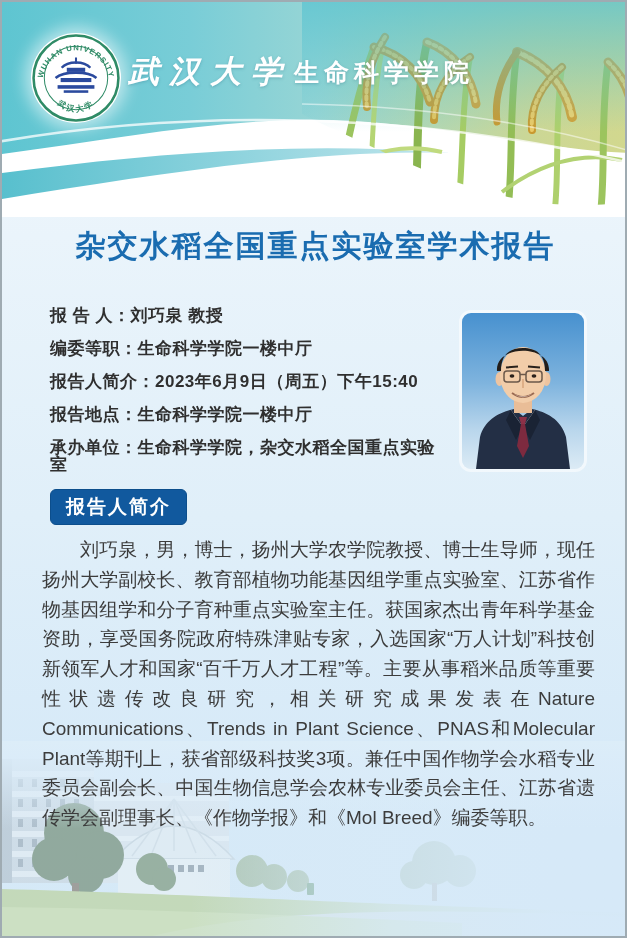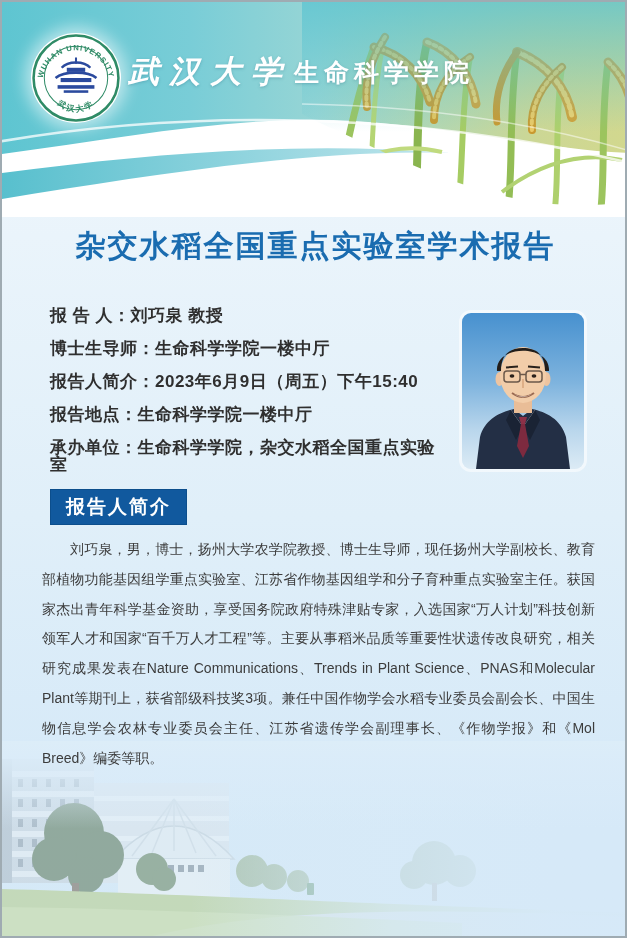--- a/index.html
+++ b/index.html
@@ -32,27 +32,27 @@
   .info{position:absolute;top:305px;left:48px;width:400px;z-index:3;}
   .info-row{margin-bottom:16px;font-size:17px;font-weight:700;color:#333333;letter-spacing:.5px;line-height:17px;}
   .info-label{color:#2f2f2f;}
   .info-value{color:#2f2f2f;margin-top:24px;}
   .photo{
     position:absolute;top:311px;left:460px;width:122px;height:156px;z-index:3;
     border-radius:9px;overflow:hidden;box-shadow:0 0 0 3px rgba(255,255,255,.55);
   }
   .badge{
     position:absolute;top:487px;left:48px;z-index:3;
-    background:#11599e;border:1px solid #0c4e8c;border-radius:0;
+    background:#11599e;border:1px solid #0c4e8c;border-radius:6px;
     color:#ffffff;font-size:19px;font-weight:700;letter-spacing:2px;
     padding:5px 15px;line-height:24px;
   }
   .bio{
     position:absolute;top:533px;left:40px;width:553px;z-index:4;
-    font-size:14px;line-height:29.8px;color:#3c3c3c;
+    font-size:19px;line-height:29.8px;color:#3c3c3c;
     text-align:justify;text-indent:2em;
   }
   
   .campus{position:absolute;left:0;bottom:0;width:627px;height:195px;z-index:1;}
   .campus svg{display:block;opacity:.5;}
   .fade-r{position:absolute;inset:0;
     background:linear-gradient(90deg,rgba(215,234,248,0) 30%,rgba(215,234,248,.75) 62%,rgba(214,233,248,.98) 88%);}
   .fade-t{position:absolute;inset:0;
     background:linear-gradient(0deg,rgba(215,234,248,0) 55%,rgba(219,236,249,.85) 90%,#dcedf8 100%);}
 </style>
@@ -157,21 +157,21 @@
     </div>
   </div>
 
   <div class="title">杂交水稻全国重点实验室学术报告</div>
 
   <div class="info">
     <div class="info-row">
       <span class="info-label">报 告 人：</span><span class="info-value">刘巧泉 教授</span>
     </div>
     <div class="info-row">
-      <span class="info-label">博士生导师：</span><span class="info-value">生命科学学院一楼中厅</span>
+      <span class="info-label">编委等职：</span><span class="info-value">生命科学学院一楼中厅</span>
     </div>
     <div class="info-row">
       <span class="info-label">报告人简介：</span><span class="info-value">2023年6月9日（周五）下午15:40</span>
     </div>
     <div class="info-row">
       <span class="info-label">报告地点：</span><span class="info-value">生命科学学院一楼中厅</span>
     </div>
     <div class="info-row">
       <span class="info-label">承办单位：</span><span class="info-value">生命科学学院，杂交水稻全国重点实验室</span>
     </div>

